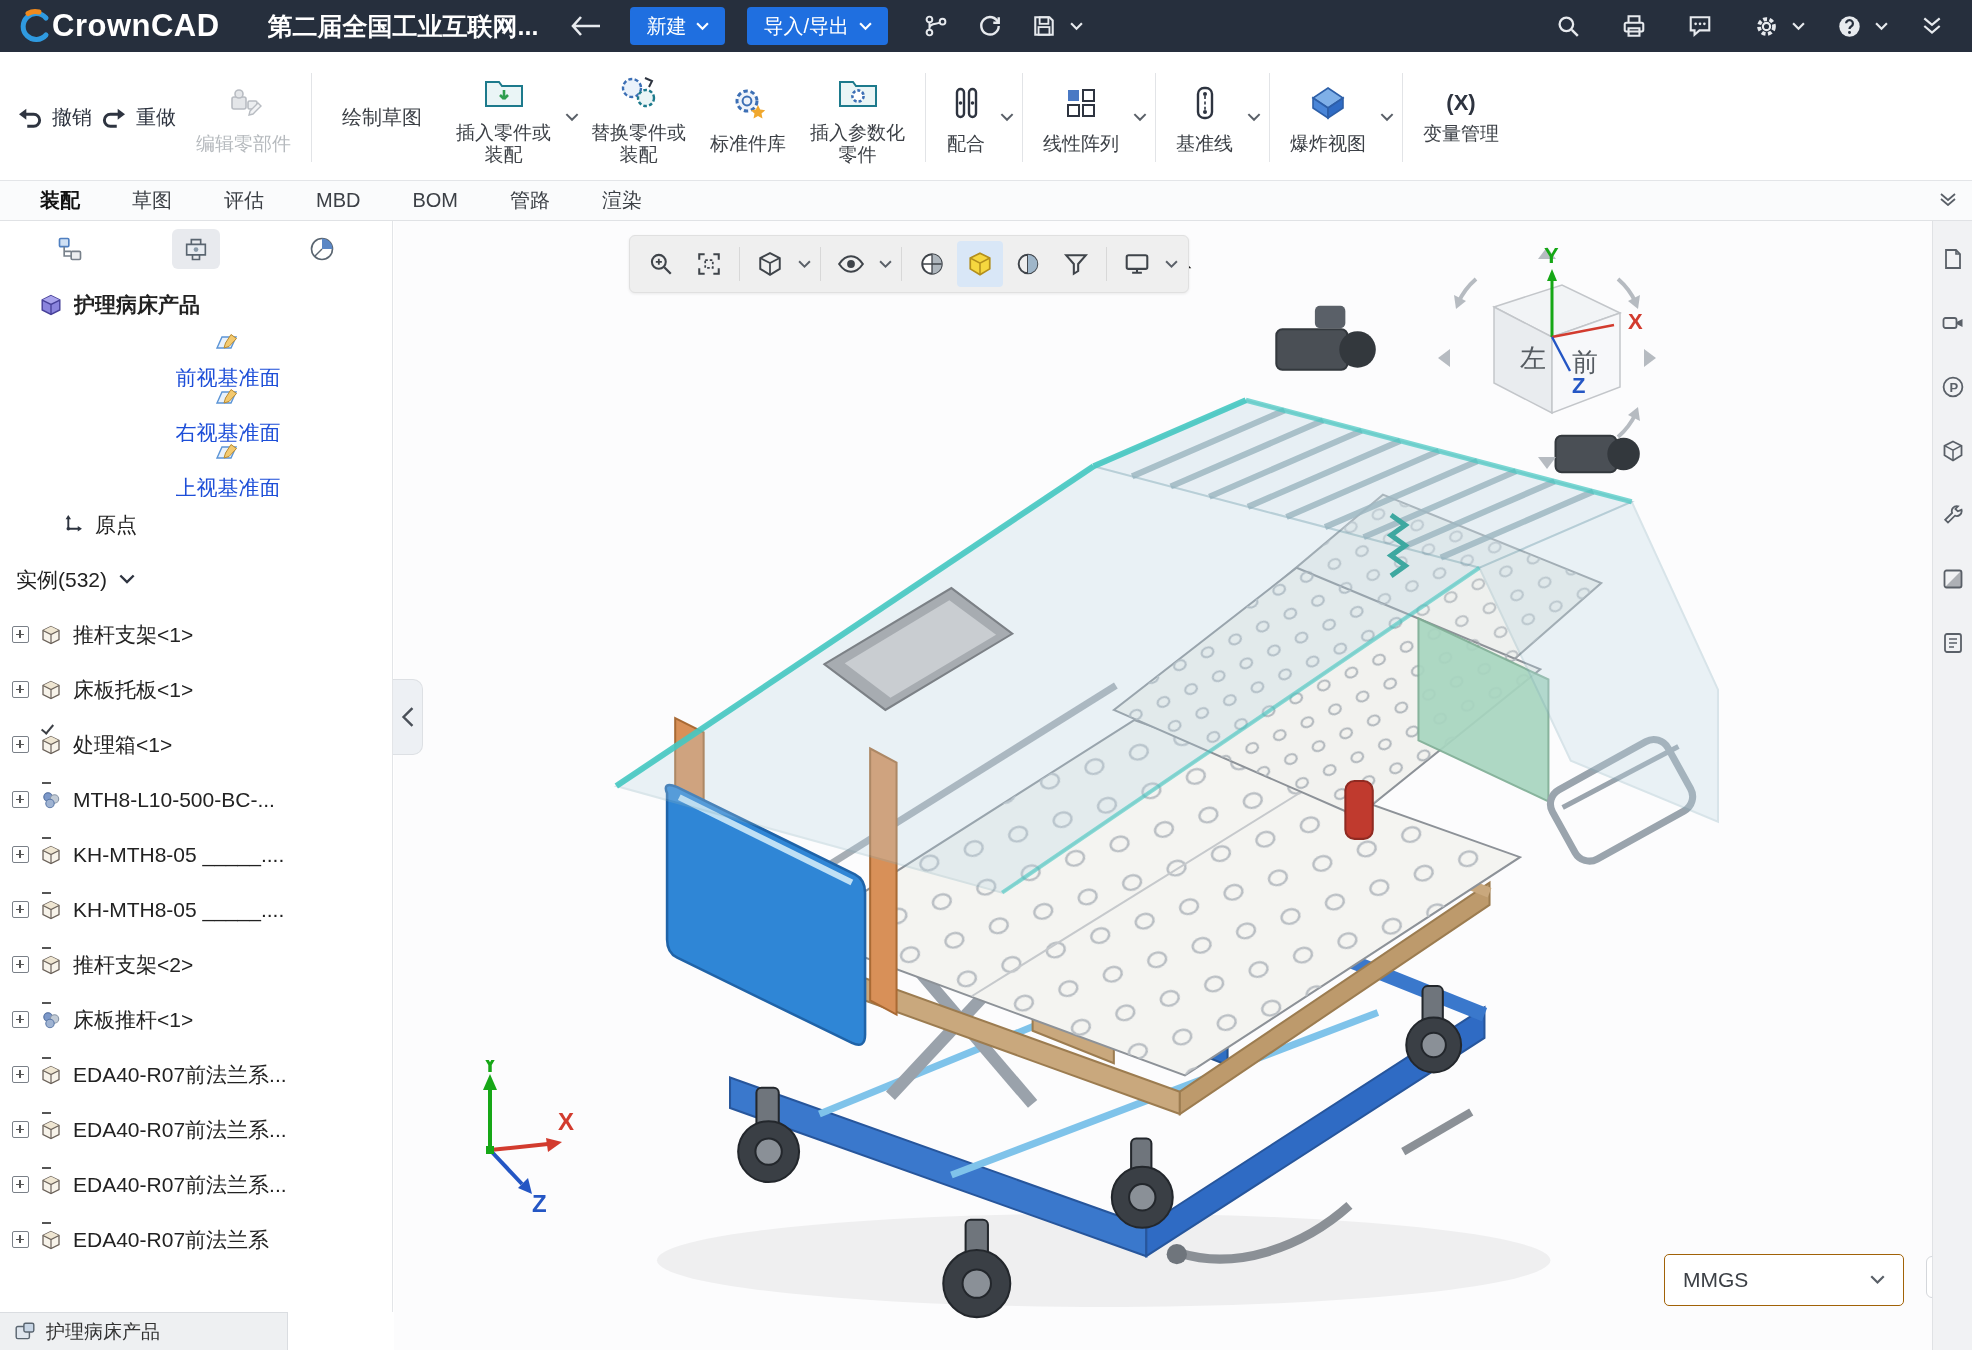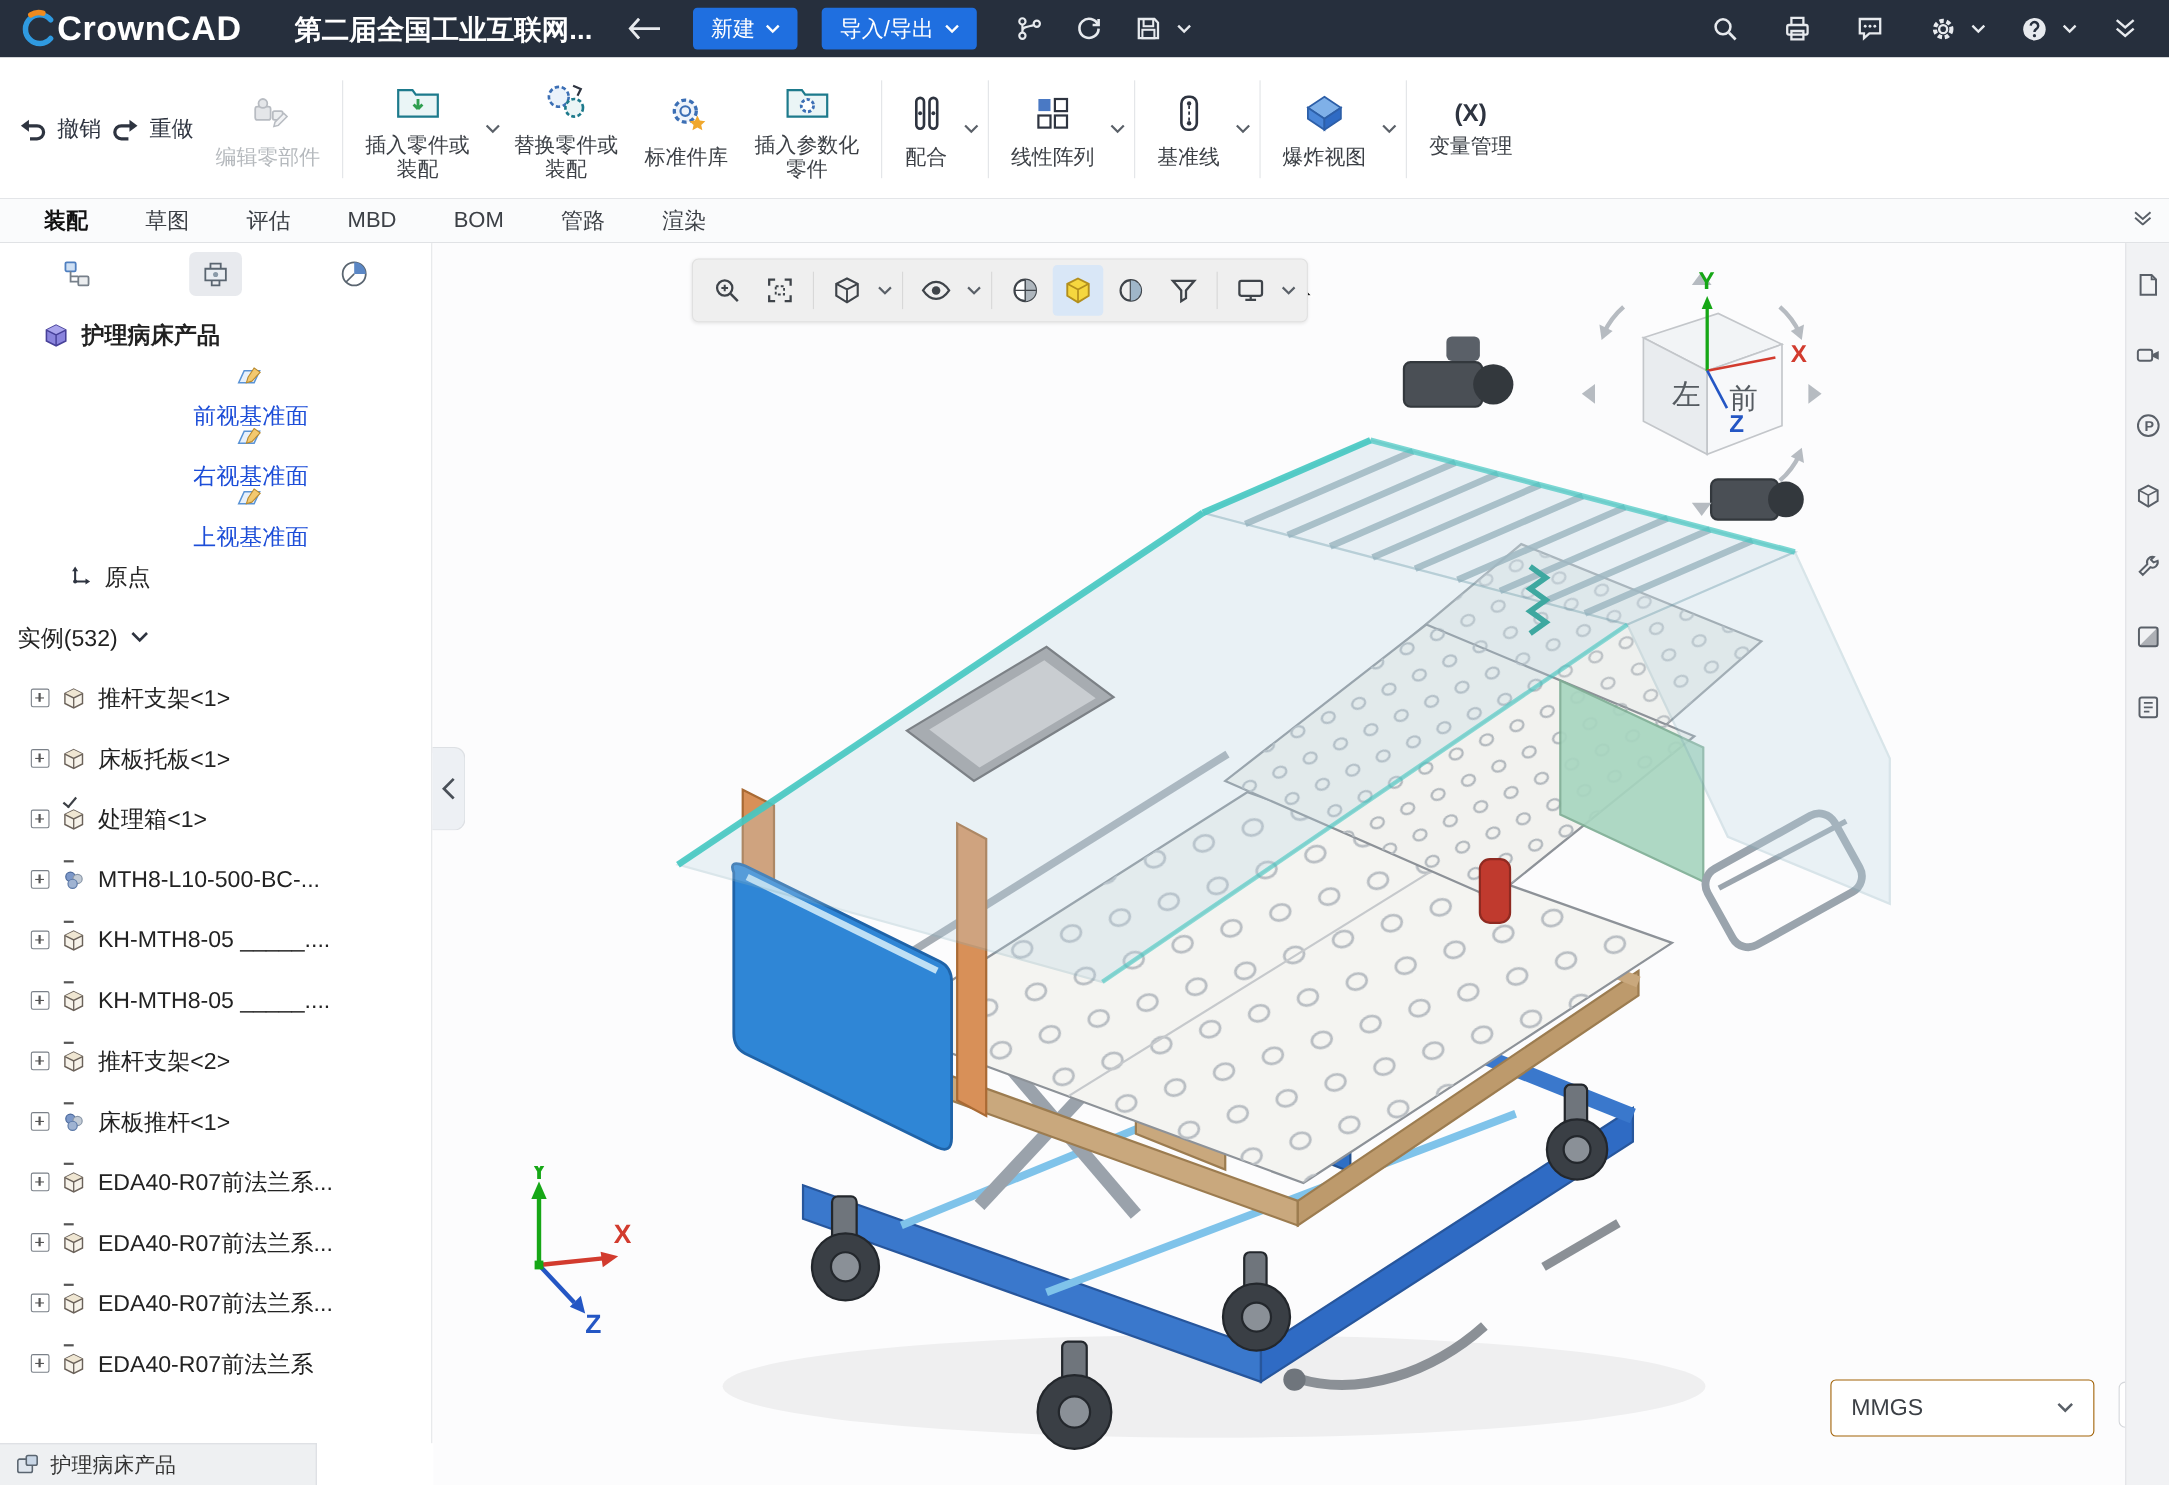--- a/index.html
+++ b/index.html
@@ -40,21 +40,21 @@
   
   #tree-panel { position:absolute; left:0; top:221px; width:393px; height:1091px; background:#fff; border-right:1px solid #e3e5e8; overflow:hidden; }
   .panel-tabs { display:flex; align-items:center; gap:78px; padding:8px 0 8px 46px; }
   .ptab { width:48px; height:40px; display:flex; align-items:center; justify-content:center; border-radius:6px; cursor:pointer; }
   .ptab.sel { background:#e8eaee; }
   .trow { display:flex; align-items:center; gap:12px; height:55px; font-size:21px; color:#222; cursor:pointer; }
   .trow.root { padding-left:40px; font-weight:bold; }
   .trow.plane { padding-left:64px; color:#1d4ed8;flex-direction:column; }
   .trow.origin { padding-left:62px; }
   .trow.instances { padding-left:16px; }
-  .trow.item { padding-left:28px; }
+  .trow.item { padding-left:12px; }
   .expander { position:relative; width:17px; height:17px; border:1.5px solid #7a8088; border-radius:2px; flex:0 0 auto; }
   .expander::before { content:""; position:absolute; left:3px; top:6.5px; width:8px; height:1.6px; background:#555; }
   .expander::after { content:""; position:absolute; left:6.2px; top:3.3px; width:1.6px; height:8px; background:#555; }
   .part-ic { position:relative; display:flex; align-items:center; flex:0 0 auto; }
   .trow.item .asm-svg { display:none; }
   .trow.item.asm .asm-svg { display:block; }
   .badge-dash .part-ic::after { content:""; position:absolute; top:-8px; left:1px; width:9px; height:2px; background:#555; }
   .badge-check .part-ic::before { content:""; position:absolute; top:-13px; left:3px; width:5px; height:10px; border-right:2px solid #3c4046; border-bottom:2px solid #3c4046; transform:rotate(40deg); }
   .t-label { white-space:nowrap; overflow:hidden; }
   #collapse-handle { position:absolute; left:393px; top:679px; width:30px; height:76px; background:#edf0f4; border:1px solid #dde0e4; border-left:none; border-radius:0 10px 10px 0; display:flex; align-items:center; justify-content:center; color:#4a5058; cursor:pointer; z-index:5; }
@@ -221,20 +221,23 @@
             <circle cx="15" cy="11" r="4" fill="#e4e6e9" stroke="#b8bcc2" stroke-width="1.6"></circle>
             <rect x="24" y="18" width="9" height="8" rx="1.5" fill="#eceef0" stroke="#b8bcc2" stroke-width="1.6"></rect>
             <path d="M26 28l8-8 3 3-8 8-4 1z" fill="#f2f3f5" stroke="#b8bcc2" stroke-width="1.4"></path>
           </svg>
       </span>
       <span>编辑零部件</span>
     </div>
 
     <div class="rsep"></div>
 
+    <div class="rbtn sketch-btn">
+      <span>绘制草图</span>
+    </div>
 
     <div class="rgroup">
       <div class="rbtn">
         <span class="ric">
           <svg width="44" height="40" viewBox="0 0 44 40">
               <path d="M4 10h13l3 4h20v20H4z" fill="#eaf5f6" stroke="#1d7a8c" stroke-width="2"></path>
               <path d="M22 18v9M22 27l-4-4M22 27l4-4" stroke="#2e9e4f" stroke-width="2.6" fill="none"></path>
             </svg>
         </span>
         <span><span>插入零件或</span><br><span>装配</span></span>

